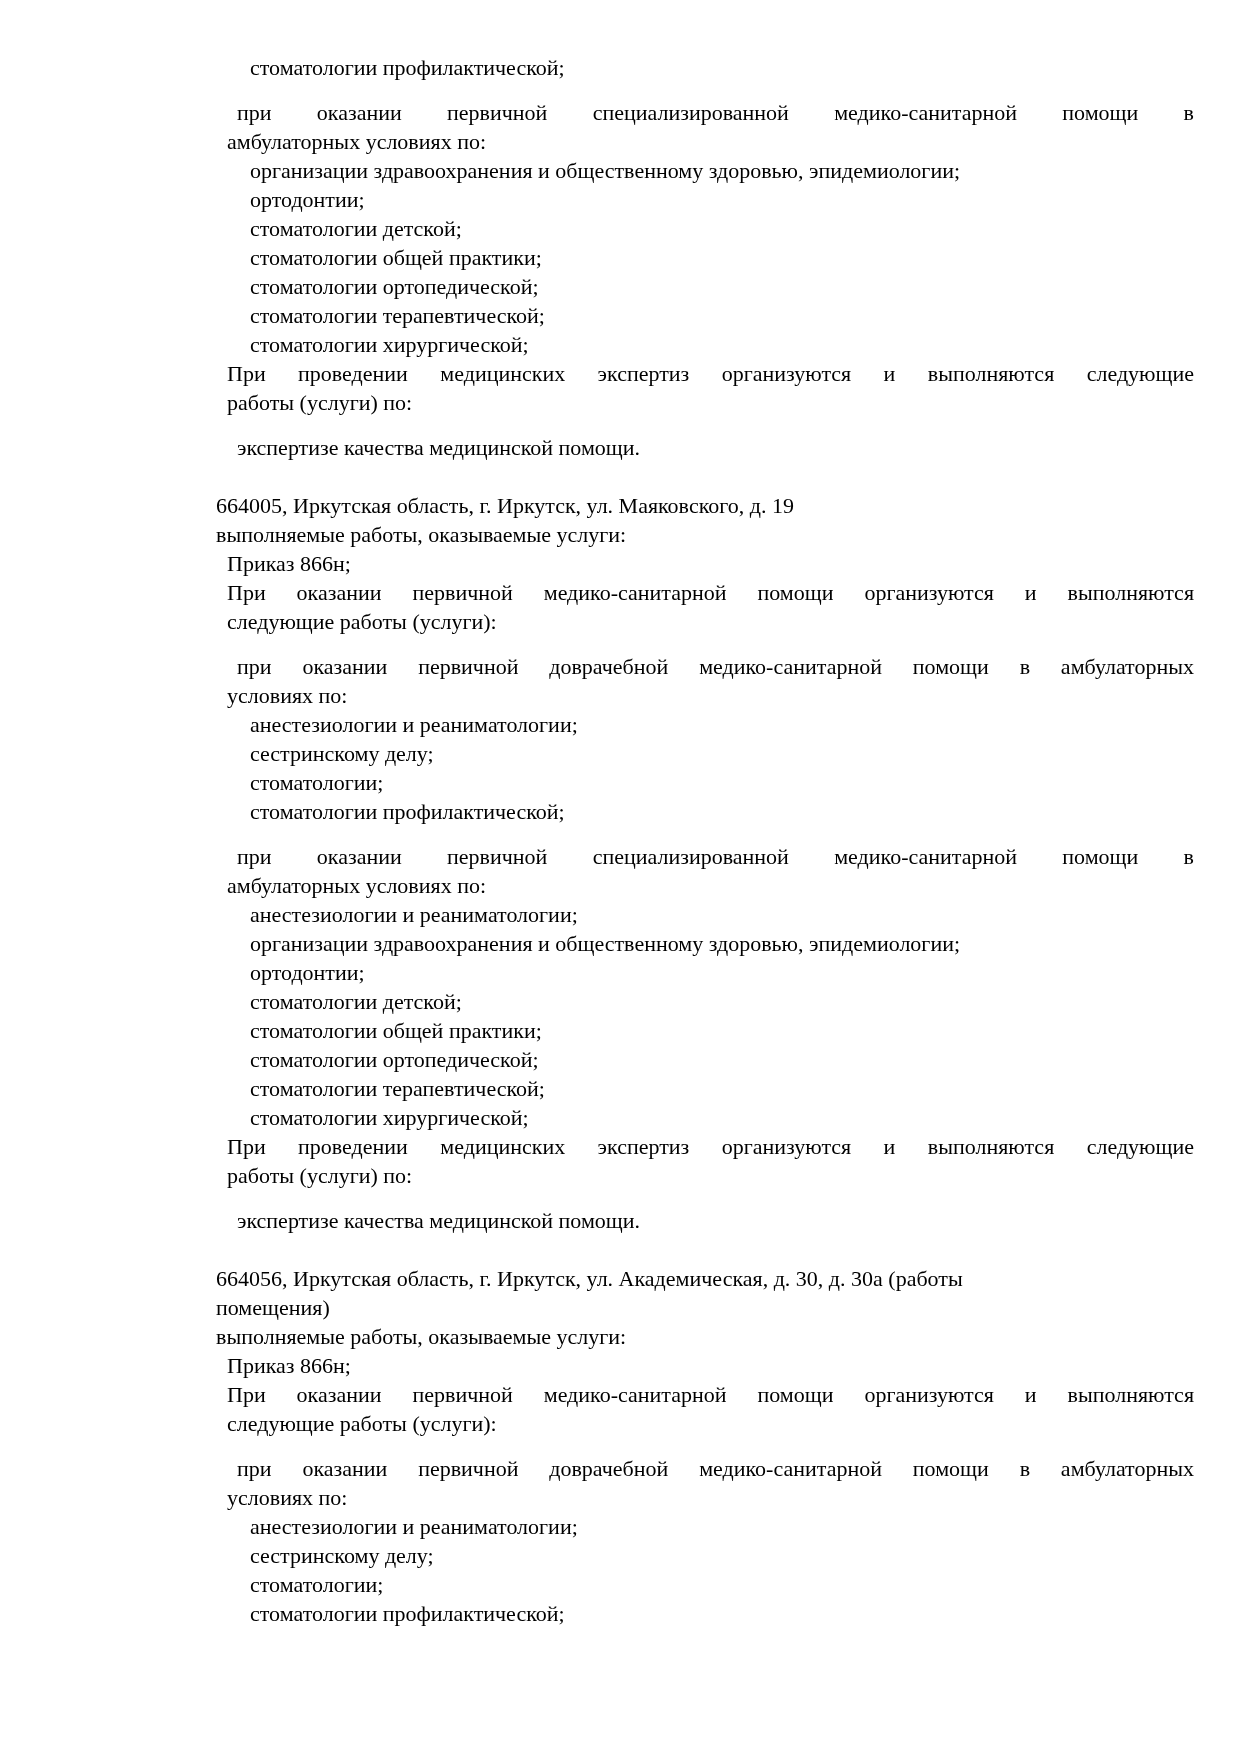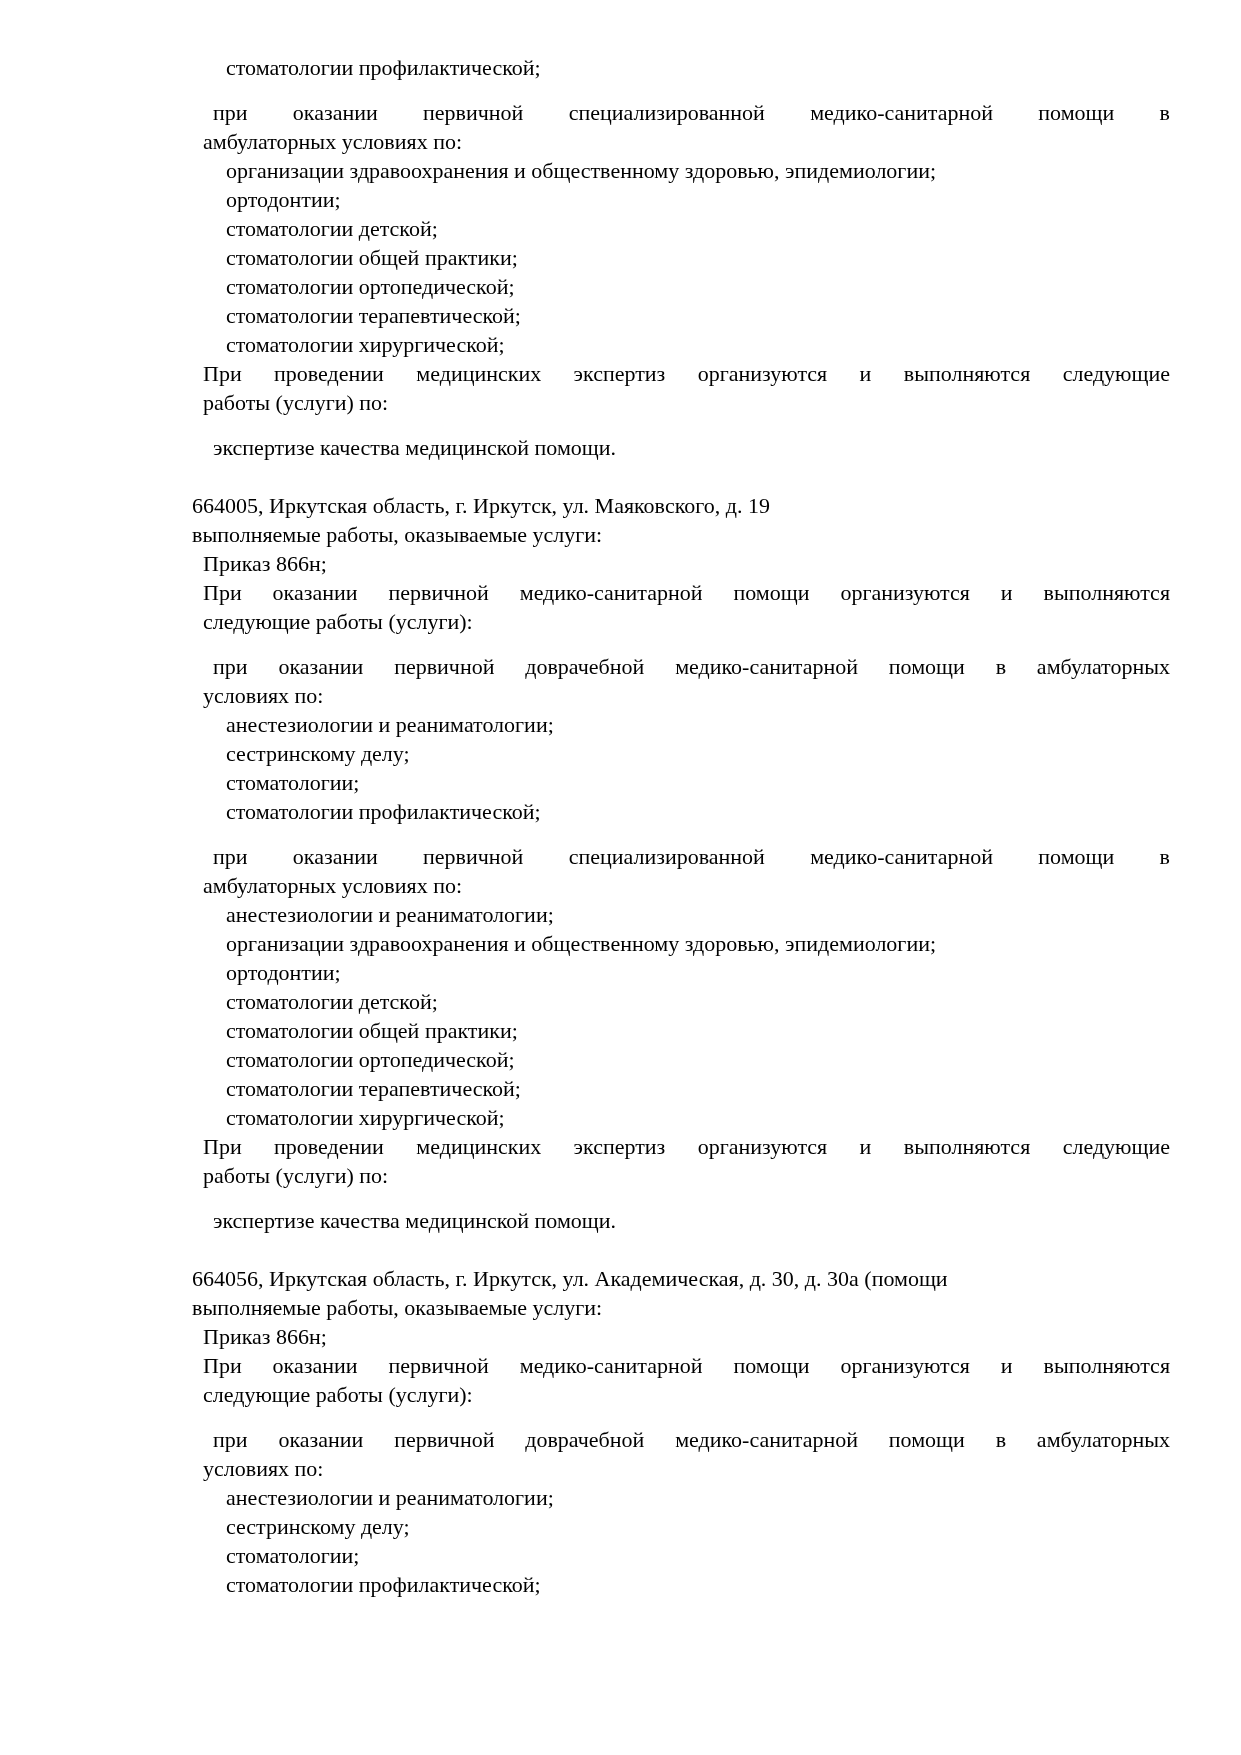--- a/index.html
+++ b/index.html
@@ -10,21 +10,21 @@
   body {
     width: 1241px;
     height: 1755px;
     position: relative;
     font-family: "Liberation Serif", "DejaVu Serif", serif;
     color: #000000;
     overflow: hidden;
   }
   .doc {
     position: absolute;
-    left: 192px;
+    left: 216px;
     top: 53px;
     width: 978px;      
     font-size: 22px;
     line-height: 29px;
   }
   .tline {
     min-height: 29px;
     white-space: pre-wrap;
   }
   
@@ -74,21 +74,22 @@
     <div class="tline i3">ортодонтии;</div>
     <div class="tline i3">стоматологии детской;</div>
     <div class="tline i3">стоматологии общей практики;</div>
     <div class="tline i3">стоматологии ортопедической;</div>
     <div class="tline i3">стоматологии терапевтической;</div>
     <div class="tline i3">стоматологии хирургической;</div>
     <div class="tline i1 j">При проведении медицинских экспертиз организуются и выполняются следующие</div>
     <div class="tline i1">работы (услуги) по:</div>
     <div class="tline i2">экспертизе качества медицинской помощи.</div>
     <div class="tline i0">&nbsp;</div>
-    <div class="tline i0">664056, Иркутская область, г. Иркутск, ул. Академическая, д. 30, д. 30а (помощи</div>
+    <div class="tline i0">664056, Иркутская область, г. Иркутск, ул. Академическая, д. 30, д. 30а (работы</div>
+    <div class="tline i0">помещения)</div>
     <div class="tline i0">выполняемые работы, оказываемые услуги:</div>
     <div class="tline i1">Приказ 866н;</div>
     <div class="tline i1 j">При оказании первичной медико-санитарной помощи организуются и выполняются</div>
     <div class="tline i1">следующие работы (услуги):</div>
     <div class="tline i2 j">при оказании первичной доврачебной медико-санитарной помощи в амбулаторных</div>
     <div class="tline i1">условиях по:</div>
     <div class="tline i3">анестезиологии и реаниматологии;</div>
     <div class="tline i3">сестринскому делу;</div>
     <div class="tline i3">стоматологии;</div>
     <div class="tline i3">стоматологии профилактической;</div>

